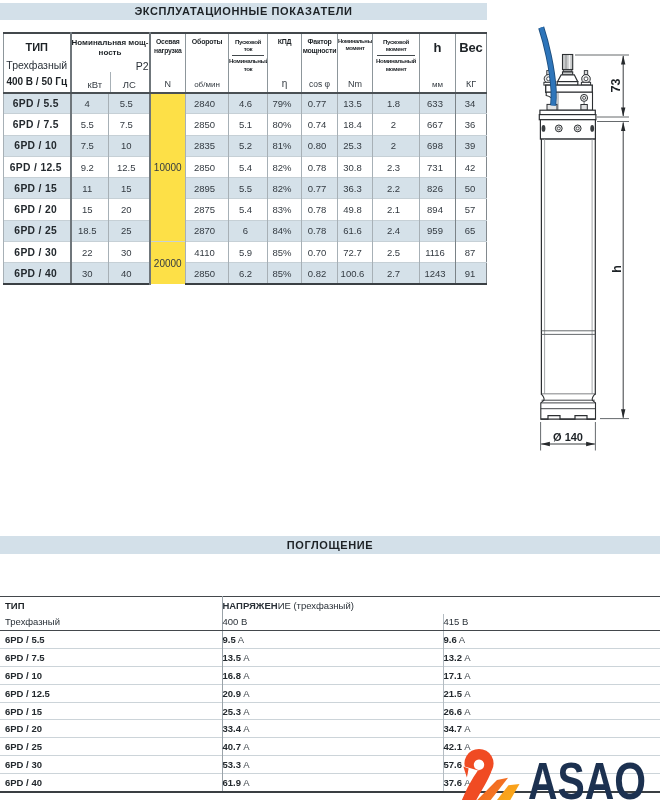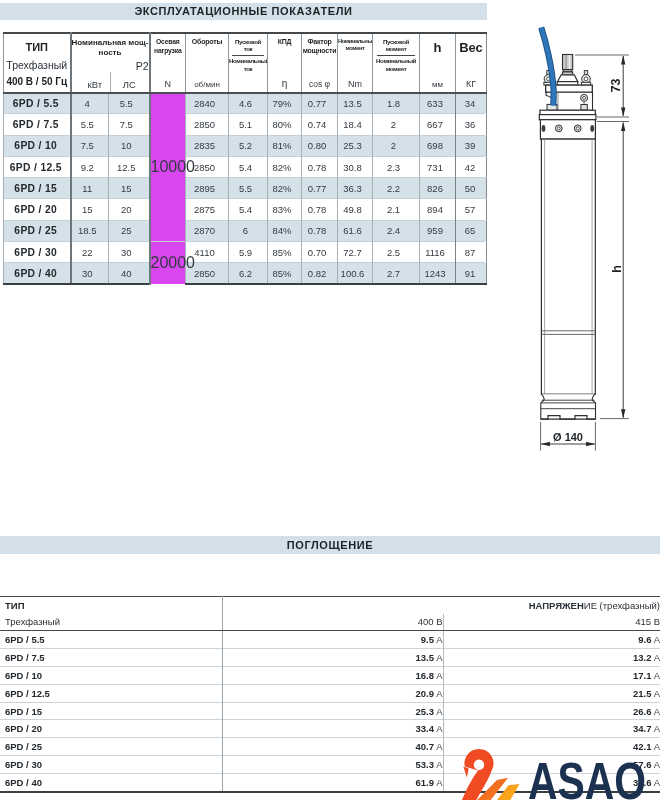--- a/index.html
+++ b/index.html
@@ -10,29 +10,29 @@
 table{border-collapse:collapse;table-layout:fixed}
 .t1{position:absolute;left:3px;top:32px;width:483px;
  border-top:2px solid #43484c;border-left:1px solid #969ea3;border-right:1px solid #82898e}
 .t1 th{font-weight:bold;vertical-align:top;border-left:1px solid #8d969b;border-bottom:2px solid #4a5054;height:59.5px;max-height:59.5px;overflow:hidden;position:relative}
 .t1 td{border-left:1px solid #a7b0b6;border-top:1px solid #c6d0d6;font-size:9.5px;color:#333a41;text-align:center;height:21.3px;font-weight:normal;padding-right:5px}
 .t1 tr.sh td{background:#d5e1e9}
 .t1 td.typ{font-weight:bold;font-size:10.3px;color:#23292e;letter-spacing:0.35px}
 .t1 td.bld{border-left:1px solid #7a8287;padding-right:2px}
 .t1 td.typ{padding-right:2px}
 .t1 td.bl2,.t1 th.bl2{border-left:2px solid #6f767b}
-.t1 tr.sh td.ncell,.t1 td.ncell{background:#d946ef;font-size:16px;border-right:1px solid #a7b0b6;padding-right:0}
+.t1 tr.sh td.ncell,.t1 td.ncell{background:#fde047;font-size:10px;border-right:1px solid #a7b0b6;padding-right:0}
 .t1 tr:last-child td{border-bottom:2.5px solid #3a3f43}
 .h-top{font-size:7px;line-height:8.5px;color:#1d2226;padding-top:4px;text-align:center;font-weight:bold;letter-spacing:-0.2px}
 .h-frac{font-size:6.2px;line-height:7.9px;color:#1d2226;padding-top:3.5px;text-align:center;font-weight:bold;letter-spacing:-0.4px}
 .h-unit{position:absolute;bottom:3px;left:0;right:0;text-align:center;font-weight:normal;font-size:9px;color:#333a41}
 .fbar{width:84%;height:1px;background:#42484c;margin:1.5px auto}
 .t2{position:absolute;left:0;top:596px;width:660px;border-top:1.5px solid #43484c}
 .t2 td{font-size:9.5px;color:#2a3138;height:17px;font-weight:normal}
-.t2 td.c{text-align:right}
+.t2 td.c{text-align:left}
 .t2 .vln{border-left:1px solid #9aa3a9}
 .t2 .vln2{border-left:1px solid #b4bcc2}
 .t2 tr.hd2 td{border-bottom:1.5px solid #43484c}
 .t2 tr.dat td{border-top:1px solid #ccd4d9;height:17.9px}
 .t2 tr.dat td:first-child{font-weight:bold;padding-left:5px;color:#23292e}
 .t2 tr.dat td.c b{font-weight:bold;color:#23292e}
 .t2 tr.dat td.c span{color:#454c52}
 .t2 tr.last td{border-bottom:2px solid #3a3f43}
 </style></head><body>
 
@@ -58,21 +58,21 @@
       <tr>
 <th style="white-space:nowrap">
           <div style="font-size:11px;padding-top:7px;color:#1d2226">ТИП</div>
           <div style="font-weight:normal;font-size:10.5px;padding-top:6px;color:#2a3138">Трехфазный</div>
           <div style="font-size:10px;padding-top:5px;color:#1d2226">400 В / 50 Гц</div>
         </th>
 <th colspan="2" class="bl2">
           <div style="font-size:8px;line-height:9.5px;padding-top:4px;color:#1d2226;white-space:nowrap">Номинальная мощ-<br>ность</div>
           <div style="font-weight:normal;font-size:10.5px;text-align:right;padding-top:3px;color:#2a3138">P2</div>
           <div style="position:absolute;left:50%;top:38px;bottom:0;width:1px;background:#a7b0b6"></div>
-          <div style="position:absolute;bottom:2px;left:4px;width:50%;text-align:center;font-weight:normal;font-size:9.5px;color:#333a41">кВт</div>
+          <div style="position:absolute;bottom:2px;left:16px;width:50%;text-align:left;font-weight:normal;font-size:9.5px;color:#333a41">кВт</div>
           <div style="position:absolute;bottom:2px;right:0;width:50%;text-align:center;font-weight:normal;font-size:9.5px;color:#333a41">ЛС</div>
         </th>
 <th class="bl2">
           <div class="h-top" style="font-size:6.8px">Осевая<br>нагрузка</div>
           <div class="h-unit">N</div>
         </th>
 <th>
           <div class="h-top">Обороты</div>
           <div class="h-unit" style="font-size:8px">об/мин</div>
         </th>

